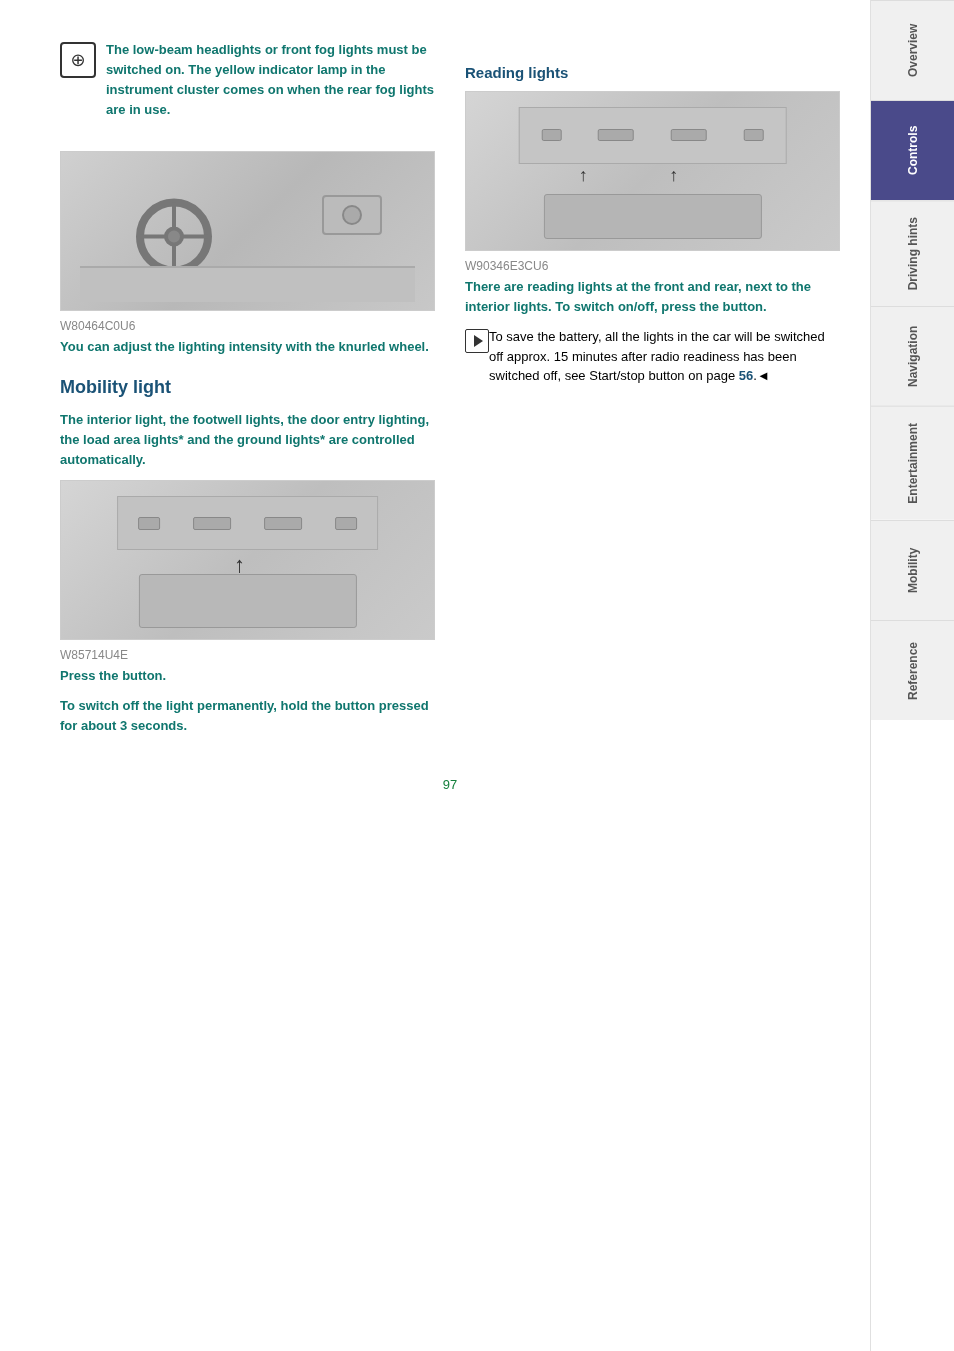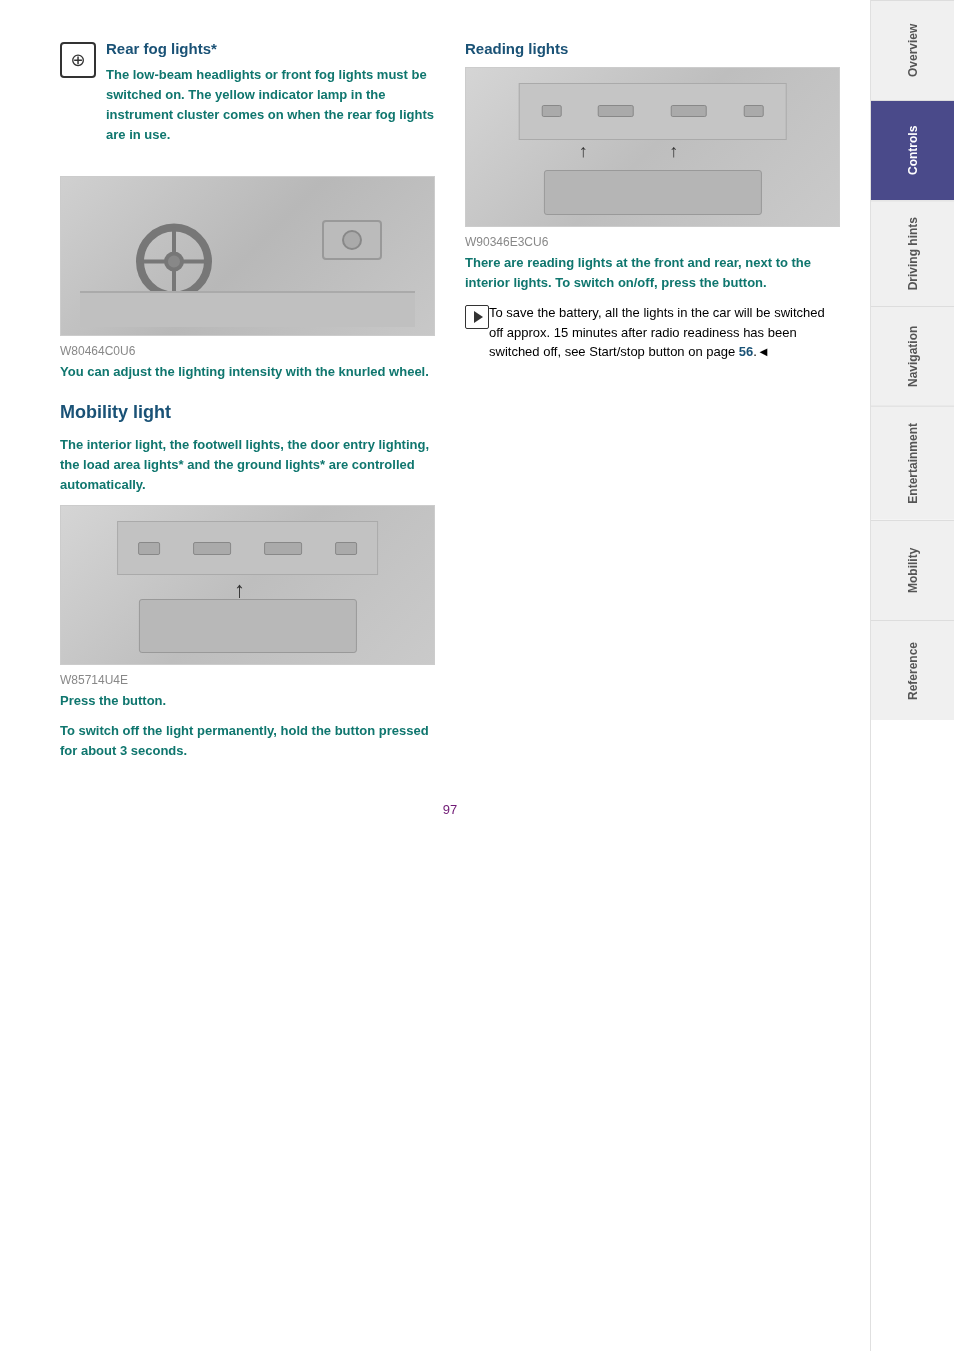--- a/index.html
+++ b/index.html
@@ -67,20 +67,21 @@
       display: flex;
       gap: 30px;
     }
 
     .col-left {
       flex: 1;
     }
 
     .col-right {
       flex: 1;
+      margin-top: 24px;
     }
 
     
     .section-heading {
       font-size: 15px;
       font-weight: bold;
       color: #1a5276;
       margin-bottom: 8px;
       margin-top: 0;
     }
@@ -209,21 +210,21 @@
       margin-bottom: 10px;
       color: #0f766e;
       font-weight: bold;
     }
 
     
     .page-number {
       text-align: center;
       font-size: 13px;
       margin-top: 30px;
-      color: #701a75;
+      color: #15803d;
     }
 
     .bold-text { font-weight: bold; }
     .link-text { color: #1a5276; }
   </style>
 </head>
 <body>
 
 <div class="page-wrapper">
 
@@ -231,21 +232,20 @@
 
     <div class="two-col">
 
       <div class="col-left">
 
         <div class="fog-section">
           <div class="fog-icon">
             <span class="fog-icon-inner">⊕</span>
           </div>
           <div class="fog-text-block">
-            <div class="section-heading">Rear fog lights*</div>
             <p class="body-text">The low-beam headlights or front fog lights must be switched on. The yellow indicator lamp in the instrument cluster comes on when the rear fog lights are in use.</p>
           </div>
         </div>
 
 
         <div class="car-image car-image-dashboard">
           <div class="dashboard-sim">
 
             <div style="position:absolute;left:28%;top:55%;transform:translate(-50%,-50%);">
               <svg width="80" height="80" viewBox="0 0 80 80">

